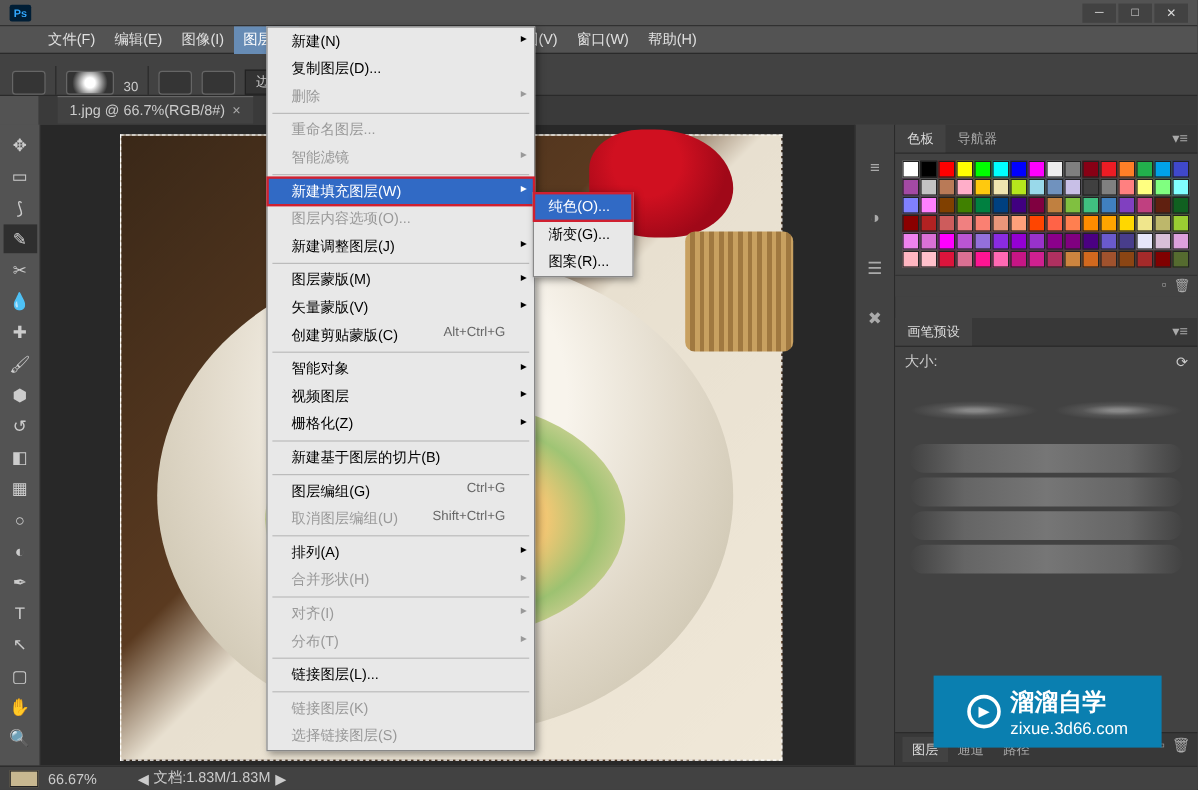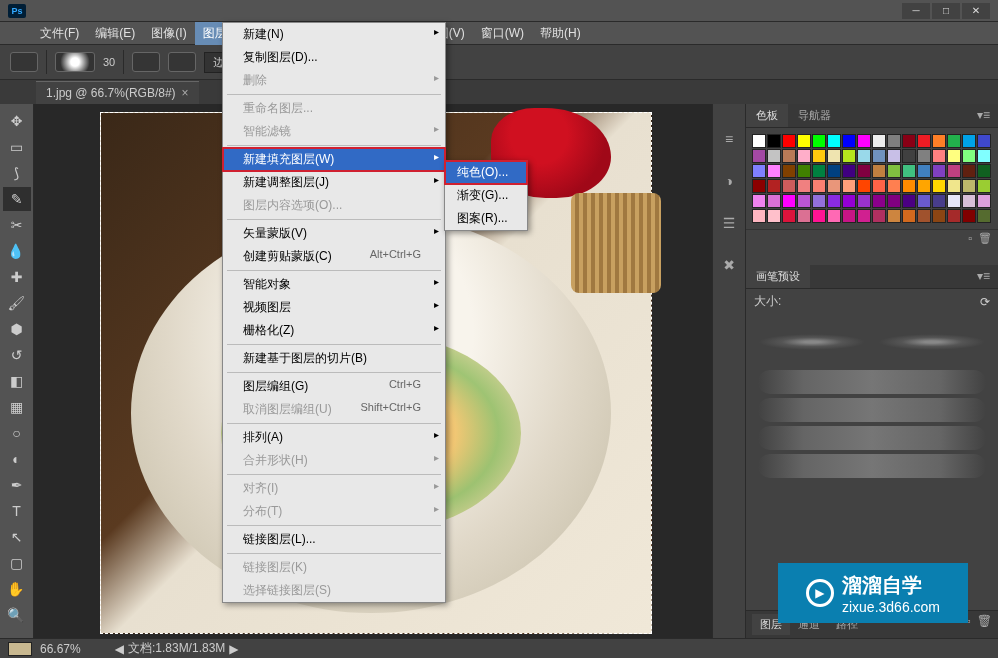--- a/index.html
+++ b/index.html
@@ -10,28 +10,28 @@
 .ps-icon { width: 18px; height: 14px; background: #001e36; color: #31a8ff; font-size: 9px; font-weight: bold; display: flex; align-items: center; justify-content: center; border-radius: 2px; margin-right: 8px; }
 .win-controls { margin-left: auto; display: flex; gap: 2px; }
 .win-btn { width: 28px; height: 16px; background: #424242; color: #ddd; display: flex; align-items: center; justify-content: center; font-size: 10px; cursor: pointer; }
 
 
 .menubar { background: #535353; height: 22px; display: flex; align-items: center; padding-left: 32px; }
 .menu-item { color: #e0e0e0; padding: 3px 8px; cursor: pointer; }
 .menu-item.active { background: #678cb5; color: #fff; }
 
 
-.optionsbar { background: #424242; height: 36px; border-top: 1px solid #2a2a2a; border-bottom: 1px solid #2a2a2a; display: flex; align-items: center; padding: 0 10px; gap: 8px; }
+.optionsbar { background: #424242; height: 36px; border-top: 1px solid #2a2a2a; border-bottom: 1px solid #2a2a2a; display: flex; align-items: flex-end; padding: 0 10px; gap: 8px; }
 .opt-icon { width: 28px; height: 20px; background: #353535; border: 1px solid #666; border-radius: 3px; }
 .opt-separator { width: 1px; height: 24px; background: #2a2a2a; }
 .opt-label { color: #ccc; font-size: 11px; }
 .opt-dropdown { color: #ccc; font-size: 11px; background: #333; padding: 2px 8px; border: 1px solid #222; cursor: pointer; }
 
 
-.doctab-bar { background: #3a3a3a; height: 24px; display: flex; align-items: center; padding-left: 36px; }
+.doctab-bar { background: #3a3a3a; height: 24px; display: flex; align-items: flex-start; padding-left: 16px; margin-left: 32px; }
 .doctab { background: #424242; color: #ccc; padding: 4px 10px; font-size: 11px; border-top: 1px solid #666; display: flex; align-items: center; gap: 6px; }
 .doctab-close { cursor: pointer; color: #aaa; }
 
 
 .main { display: flex; height: calc(658px - 22px - 22px - 36px - 24px - 20px); }
 
 
 .toolbox { width: 34px; background: #535353; border-right: 1px solid #2a2a2a; display: flex; flex-direction: column; padding: 4px 0; }
 .tool { width: 28px; height: 24px; margin: 1px auto; display: flex; align-items: center; justify-content: center; color: #ccc; cursor: pointer; font-size: 14px; }
 .tool.active { background: #2f2f2f; }
@@ -345,27 +345,30 @@
     <div class="dd-item disabled">
       <span>重命名图层...</span>
     </div>
     <div class="dd-item disabled sub">
       <span>智能滤镜</span>
     </div>
     <div class="dd-sep"></div>
     <div class="dd-item highlight sub">
       <span>新建填充图层(W)</span>
     </div>
-    <div class="dd-item sub">
-      <span>新建调整图层(J)</span>
-    </div>
     <div class="dd-item disabled">
       <span>图层内容选项(O)...</span>
     </div>
-    <div class="dd-sep"></div>
+    <div class="dd-item sub">
+      <span>新建调整图层(J)</span>
+    </div>
+    <div class="dd-sep"></div>
+    <div class="dd-item sub">
+      <span>图层蒙版(M)</span>
+    </div>
     <div class="dd-item sub">
       <span>矢量蒙版(V)</span>
     </div>
     <div class="dd-item">
       <span>创建剪贴蒙版(C)</span>
       <span class="dd-shortcut">Alt+Ctrl+G</span>
     </div>
     <div class="dd-sep"></div>
     <div class="dd-item sub">
       <span>智能对象</span>

